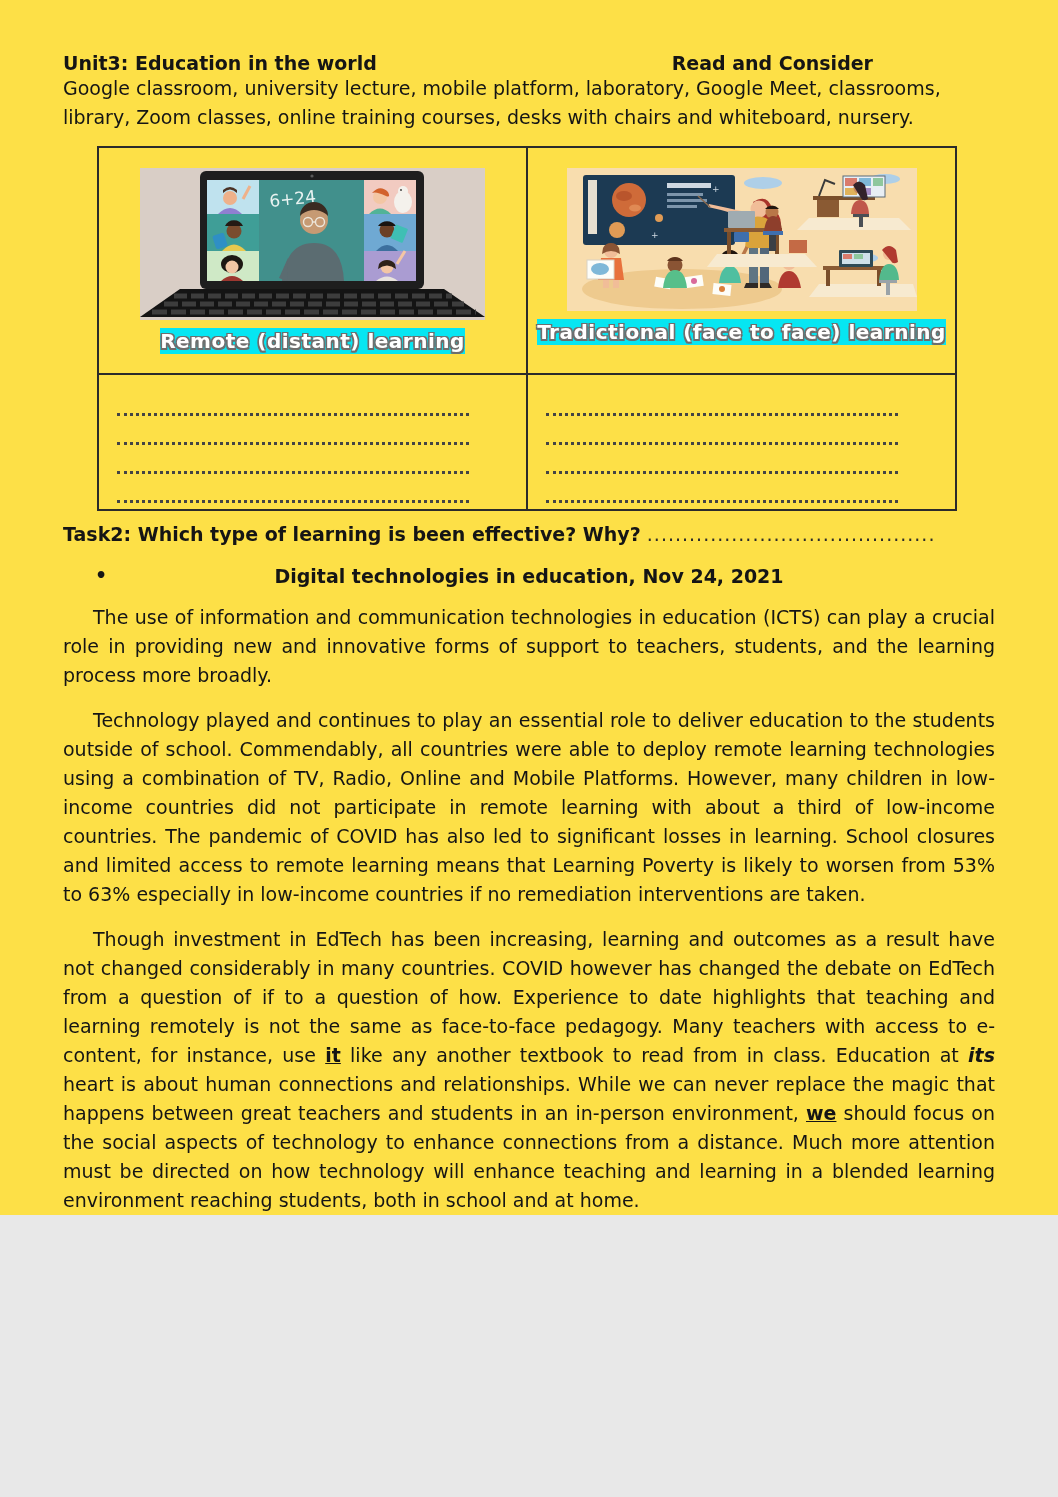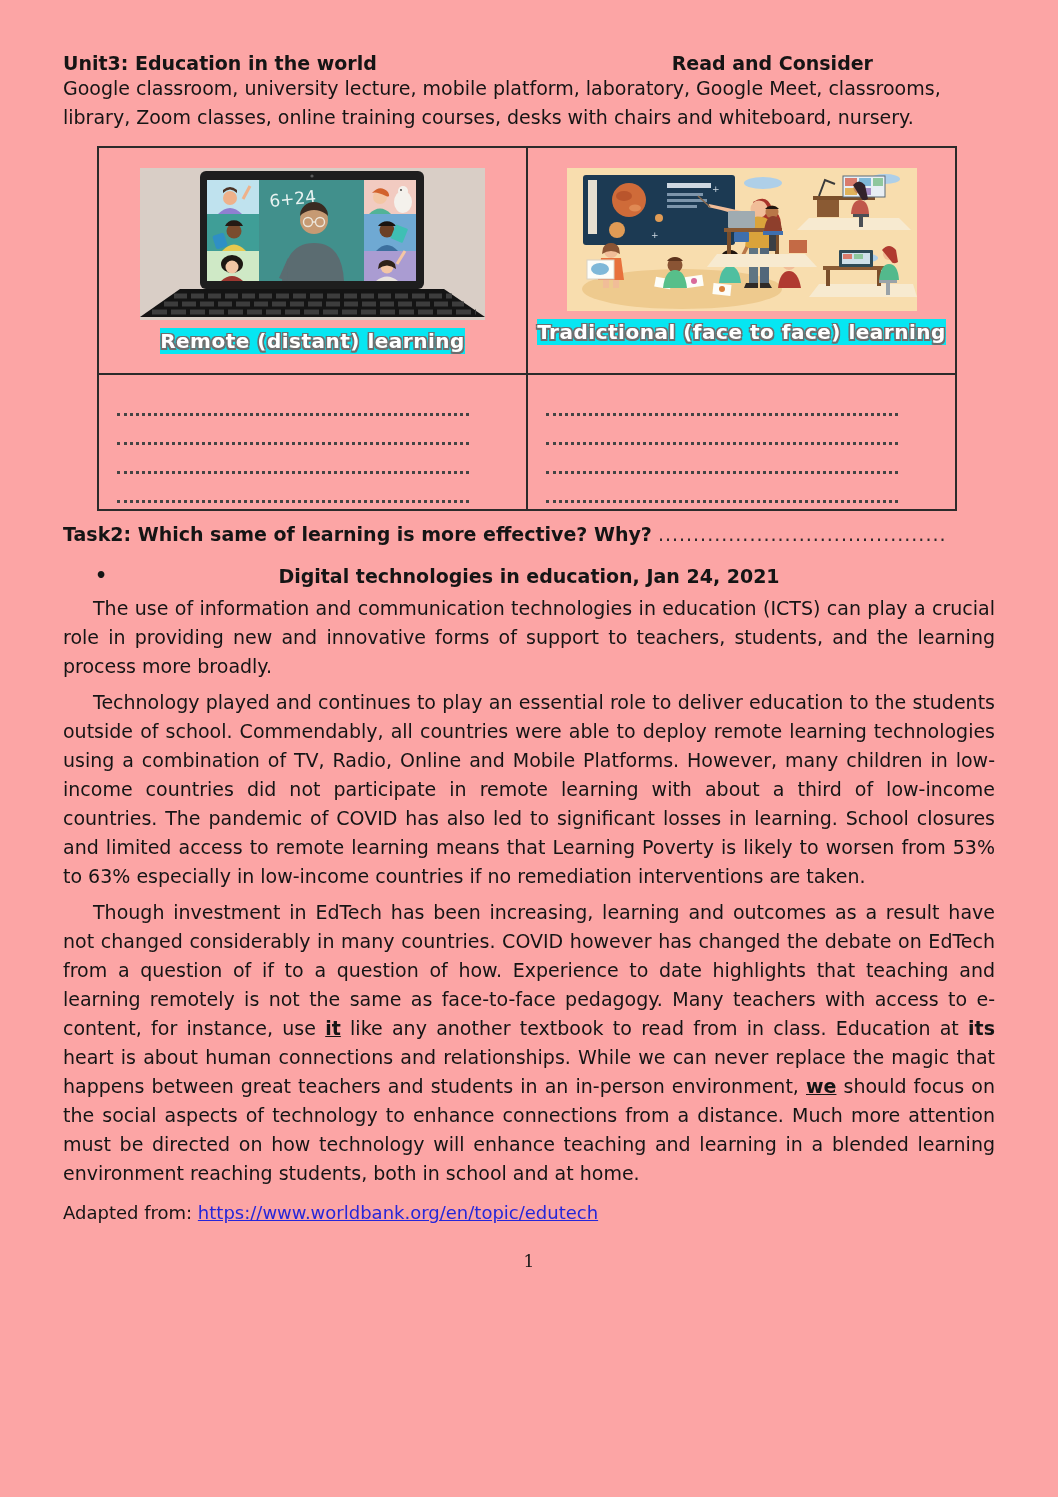--- a/index.html
+++ b/index.html
@@ -1,21 +1,21 @@
 <!DOCTYPE html>
 <html style="--highlight: #06e6f2; --link: #2626d9;"><head>
 <meta charset="utf-8">
 <style>
   * { margin:0; padding:0; box-sizing:border-box; }
   html,body { background:#e8e8e8; }
   .page {
     position:relative;
-    width:1058px; height:1497px;
+    width:1058px; height:1215px;
     margin:0 auto;
-    background:#fca5a5;
+    background:#fde047;
     font-family:"DejaVu Sans", sans-serif;
     color:#151515;
     padding:52px 63px 0 63px;
     overflow:hidden;
   }
   .header-row { display:flex; justify-content:space-between; font-weight:bold; font-size:19px; }
   .header-right { padding-right:122px; }
 
   .task1-heading { margin-top:20px; font-weight:bold; font-size:19px; }
 
@@ -53,28 +53,28 @@
   .task2-line { margin-top:12px; font-size:19px; }
   .task2-label { font-weight:bold; }
   .task2-dots { letter-spacing:1px; color:#2a2a2a; }
 
   .bullet-line { margin-top:20px; padding-left:60px; font-weight:bold; font-size:19px; position:relative; }
   .bullet-glyph { position:absolute; left:32px; top:-1px; font-weight:bold; }
 
   .article-title { margin-top:18px; text-align:center; font-weight:bold; font-size:19px; }
 
   .para {
-    margin-top:7px;
+    margin-top:16px;
     font-size:19px;
     line-height:29px;
     text-align:justify;
     text-indent:30px;
   }
   .seg-bold-underline { font-weight:bold; text-decoration:underline; }
-  .seg-bold-italic { font-weight:bold; }
+  .seg-bold-italic { font-weight:bold; font-style:italic; }
 
   .source-line { margin-top:14px; text-align:left; font-size:18px; }
   .source-link { color:var(--link, #2626d9); text-decoration:underline; cursor:pointer; }
 
   .page-number { margin-top:28px; text-align:center; font-size:17px; font-family:"DejaVu Serif", serif; }
 
   svg text { font-family:"DejaVu Sans", sans-serif; }
 </style>
 </head>
 <body>
@@ -254,29 +254,29 @@
             <div class="answer-line"></div>
             <div class="answer-line"></div>
             <div class="answer-line"></div>
             <div class="answer-line"></div>
           </td>
     </tr>
   </tbody>
     </table>
 
   <div class="task2-line">
-    <span class="task2-label">Task2: Which same of learning is more effective? Why?</span>
+    <span class="task2-label">Task2: Which type of learning is been effective? Why?</span>
     <span class="task2-dots">.........................................</span>
   </div>
 
   <div class="bullet-line">
     <span class="bullet-glyph">•</span>
   </div>
 
-  <div class="article-title">Digital technologies in education, Jan 24, 2021</div>
+  <div class="article-title">Digital technologies in education, Nov 24, 2021</div>
 
   <p class="para">The use of information and communication technologies in education (ICTS) can play a crucial role in providing new and innovative forms of support to teachers, students, and the learning process more broadly.</p>
 
   <p class="para">Technology played and continues to play an essential role to deliver education to the students outside of school. Commendably, all countries were able to deploy remote learning technologies using a combination of TV, Radio, Online and Mobile Platforms. However, many children in low-income countries did not participate in remote learning with about a third of low-income countries. The pandemic of COVID has also led to significant losses in learning. School closures and limited access to remote learning means that Learning Poverty is likely to worsen from 53% to 63% especially in low-income countries if no remediation interventions are taken.</p>
 
   <p class="para"><span class="seg-plain">Though investment in EdTech has been increasing, learning and outcomes as a result have not changed considerably in many countries. COVID however has changed the debate on EdTech from a question of if to a question of how. Experience to date highlights that teaching and learning remotely is not the same as face-to-face pedagogy. Many teachers with access to e-content, for instance, use </span><span class="seg-bold-underline">it</span><span class="seg-plain"> like any another textbook to read from in class. Education at </span><span class="seg-bold-italic">its</span><span class="seg-plain"> heart is about human connections and relationships. While we can never replace the magic that happens between great teachers and students in an in-person environment, </span><span class="seg-bold-underline">we</span><span class="seg-plain"> should focus on the social aspects of technology to enhance connections from a distance. Much more attention must be directed on how technology will enhance teaching and learning in a blended learning environment reaching students, both in school and at home.</span></p>
 
   <div class="source-line">
     <span>Adapted from:</span>
     <a class="source-link">https://www.worldbank.org/en/topic/edutech</a>

